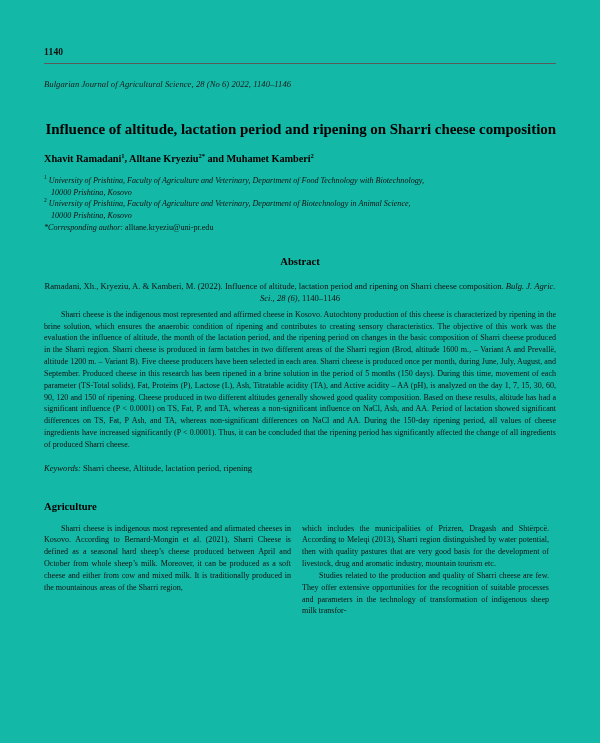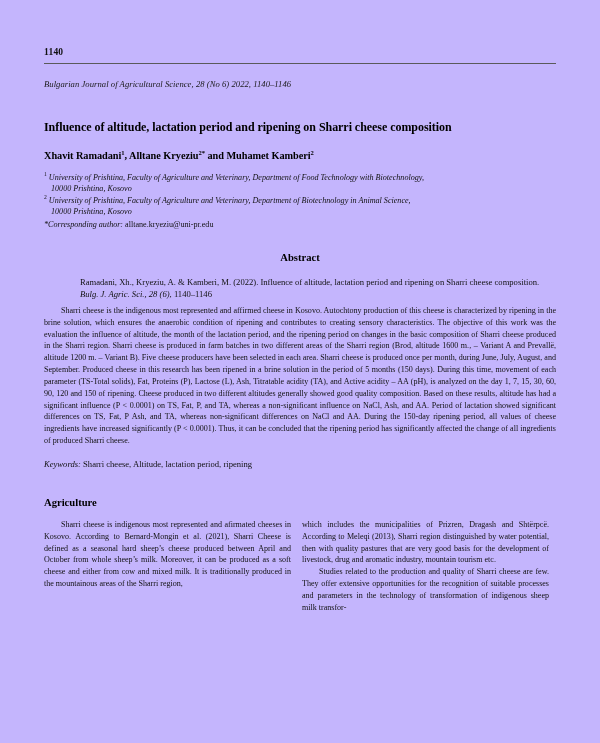--- a/index.html
+++ b/index.html
@@ -13,21 +13,21 @@
     overflow: hidden;
     font-family: "Liberation Serif", "DejaVu Serif", serif;
     color: #101010;
     -webkit-font-smoothing: antialiased;
   }
 
   .page {
     position: relative;
     width: 600px;
     height: 743px;
-    background: #c4b5fd;
+    background: #14b8a6;
     box-sizing: border-box;
     padding: 0 44px;
   }
 
   
   .runhead {
     padding-top: 48px;
   }
   .folio {
     font-family: "Liberation Serif", "DejaVu Serif", serif;
@@ -49,24 +49,25 @@
     font-style: italic;
     font-size: 8.6px;
     color: #1a1a1a;
     letter-spacing: 0.05px;
   }
 
   
   .title {
     margin-top: 31px;
     font-weight: bold;
-    font-size: 12px;
+    font-size: 15px;
     line-height: 1.26;
     color: #000;
     letter-spacing: -0.05px;
+    text-align: right;
   }
 
   .authors {
     margin-top: 15px;
     font-weight: bold;
     font-size: 10.3px;
     color: #000;
     letter-spacing: -0.05px;
   }
   .authors sup {
@@ -115,23 +116,22 @@
     font-weight: bold;
     font-size: 10.6px;
     color: #000;
     margin-top: 22px;
     text-align: center;
   }
   .citation {
     margin-top: 13px;
     font-size: 8.6px;
     line-height: 1.45;
-    text-align: left;
-    color: #111;
-    margin-left: 36px;
+    text-align: center;
+    color: #111;
   }
   .citation i { font-style: italic; }
 
   .abstract-body {
     margin-top: 4px;
     font-size: 8.05px;
     line-height: 1.47;
     text-align: justify;
     text-indent: 17px;
     color: #111;

